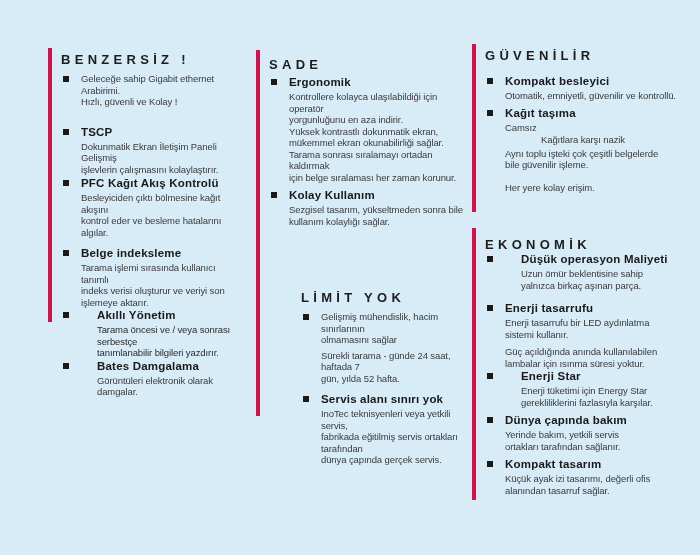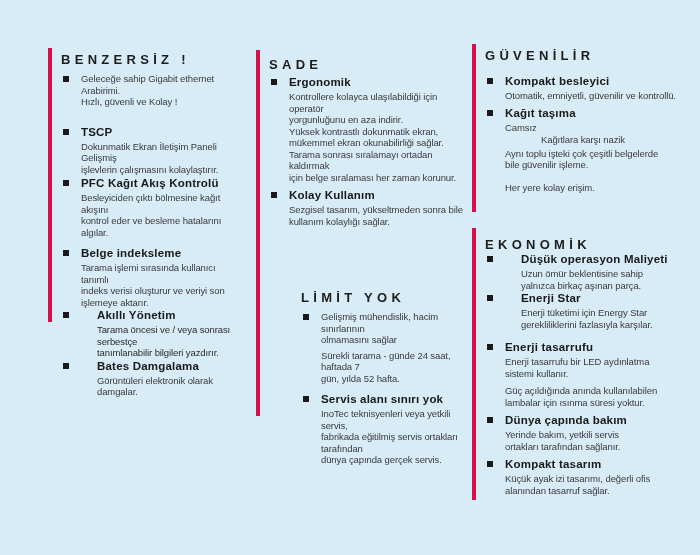--- a/index.html
+++ b/index.html
@@ -155,33 +155,33 @@
 <div class="section" id="sec-ekonomik">
   <div class="bar"></div>
   <div class="content pt9">
     <div class="sec-title">EKONOMİK</div>
     <div class="item mt8">
       <span class="bullet"></span>
       <div class="ftitle">Düşük operasyon Maliyeti</div>
       <div class="ptext">Uzun ömür beklentisine sahip
 yalnızca birkaç aşınan parça.</div>
     </div>
-    <div class="item mt8">
-      <span class="bullet"></span>
-      <div class="ftitle">Enerji Star</div>
-      <div class="ptext">Enerji tüketimi için Energy Star
-gerekliliklerini fazlasıyla karşılar.</div>
-    </div>
     <div class="item mt11">
       <span class="bullet"></span>
       <div class="ftitle">Enerji tasarrufu</div>
       <div class="ptext">Enerji tasarrufu bir LED aydınlatma
 sistemi kullanır.</div>
       <div class="ptext mt6">Güç açıldığında anında kullanılabilen
 lambalar için ısınma süresi yoktur.</div>
+    </div>
+    <div class="item mt8">
+      <span class="bullet"></span>
+      <div class="ftitle">Enerji Star</div>
+      <div class="ptext">Enerji tüketimi için Energy Star
+gerekliliklerini fazlasıyla karşılar.</div>
     </div>
     <div class="item mt6">
       <span class="bullet"></span>
       <div class="ftitle">Dünya çapında bakım</div>
       <div class="ptext">Yerinde bakım, yetkili servis
 ortakları tarafından sağlanır.</div>
     </div>
     <div class="item mt6">
       <span class="bullet"></span>
       <div class="ftitle">Kompakt tasarım</div>

